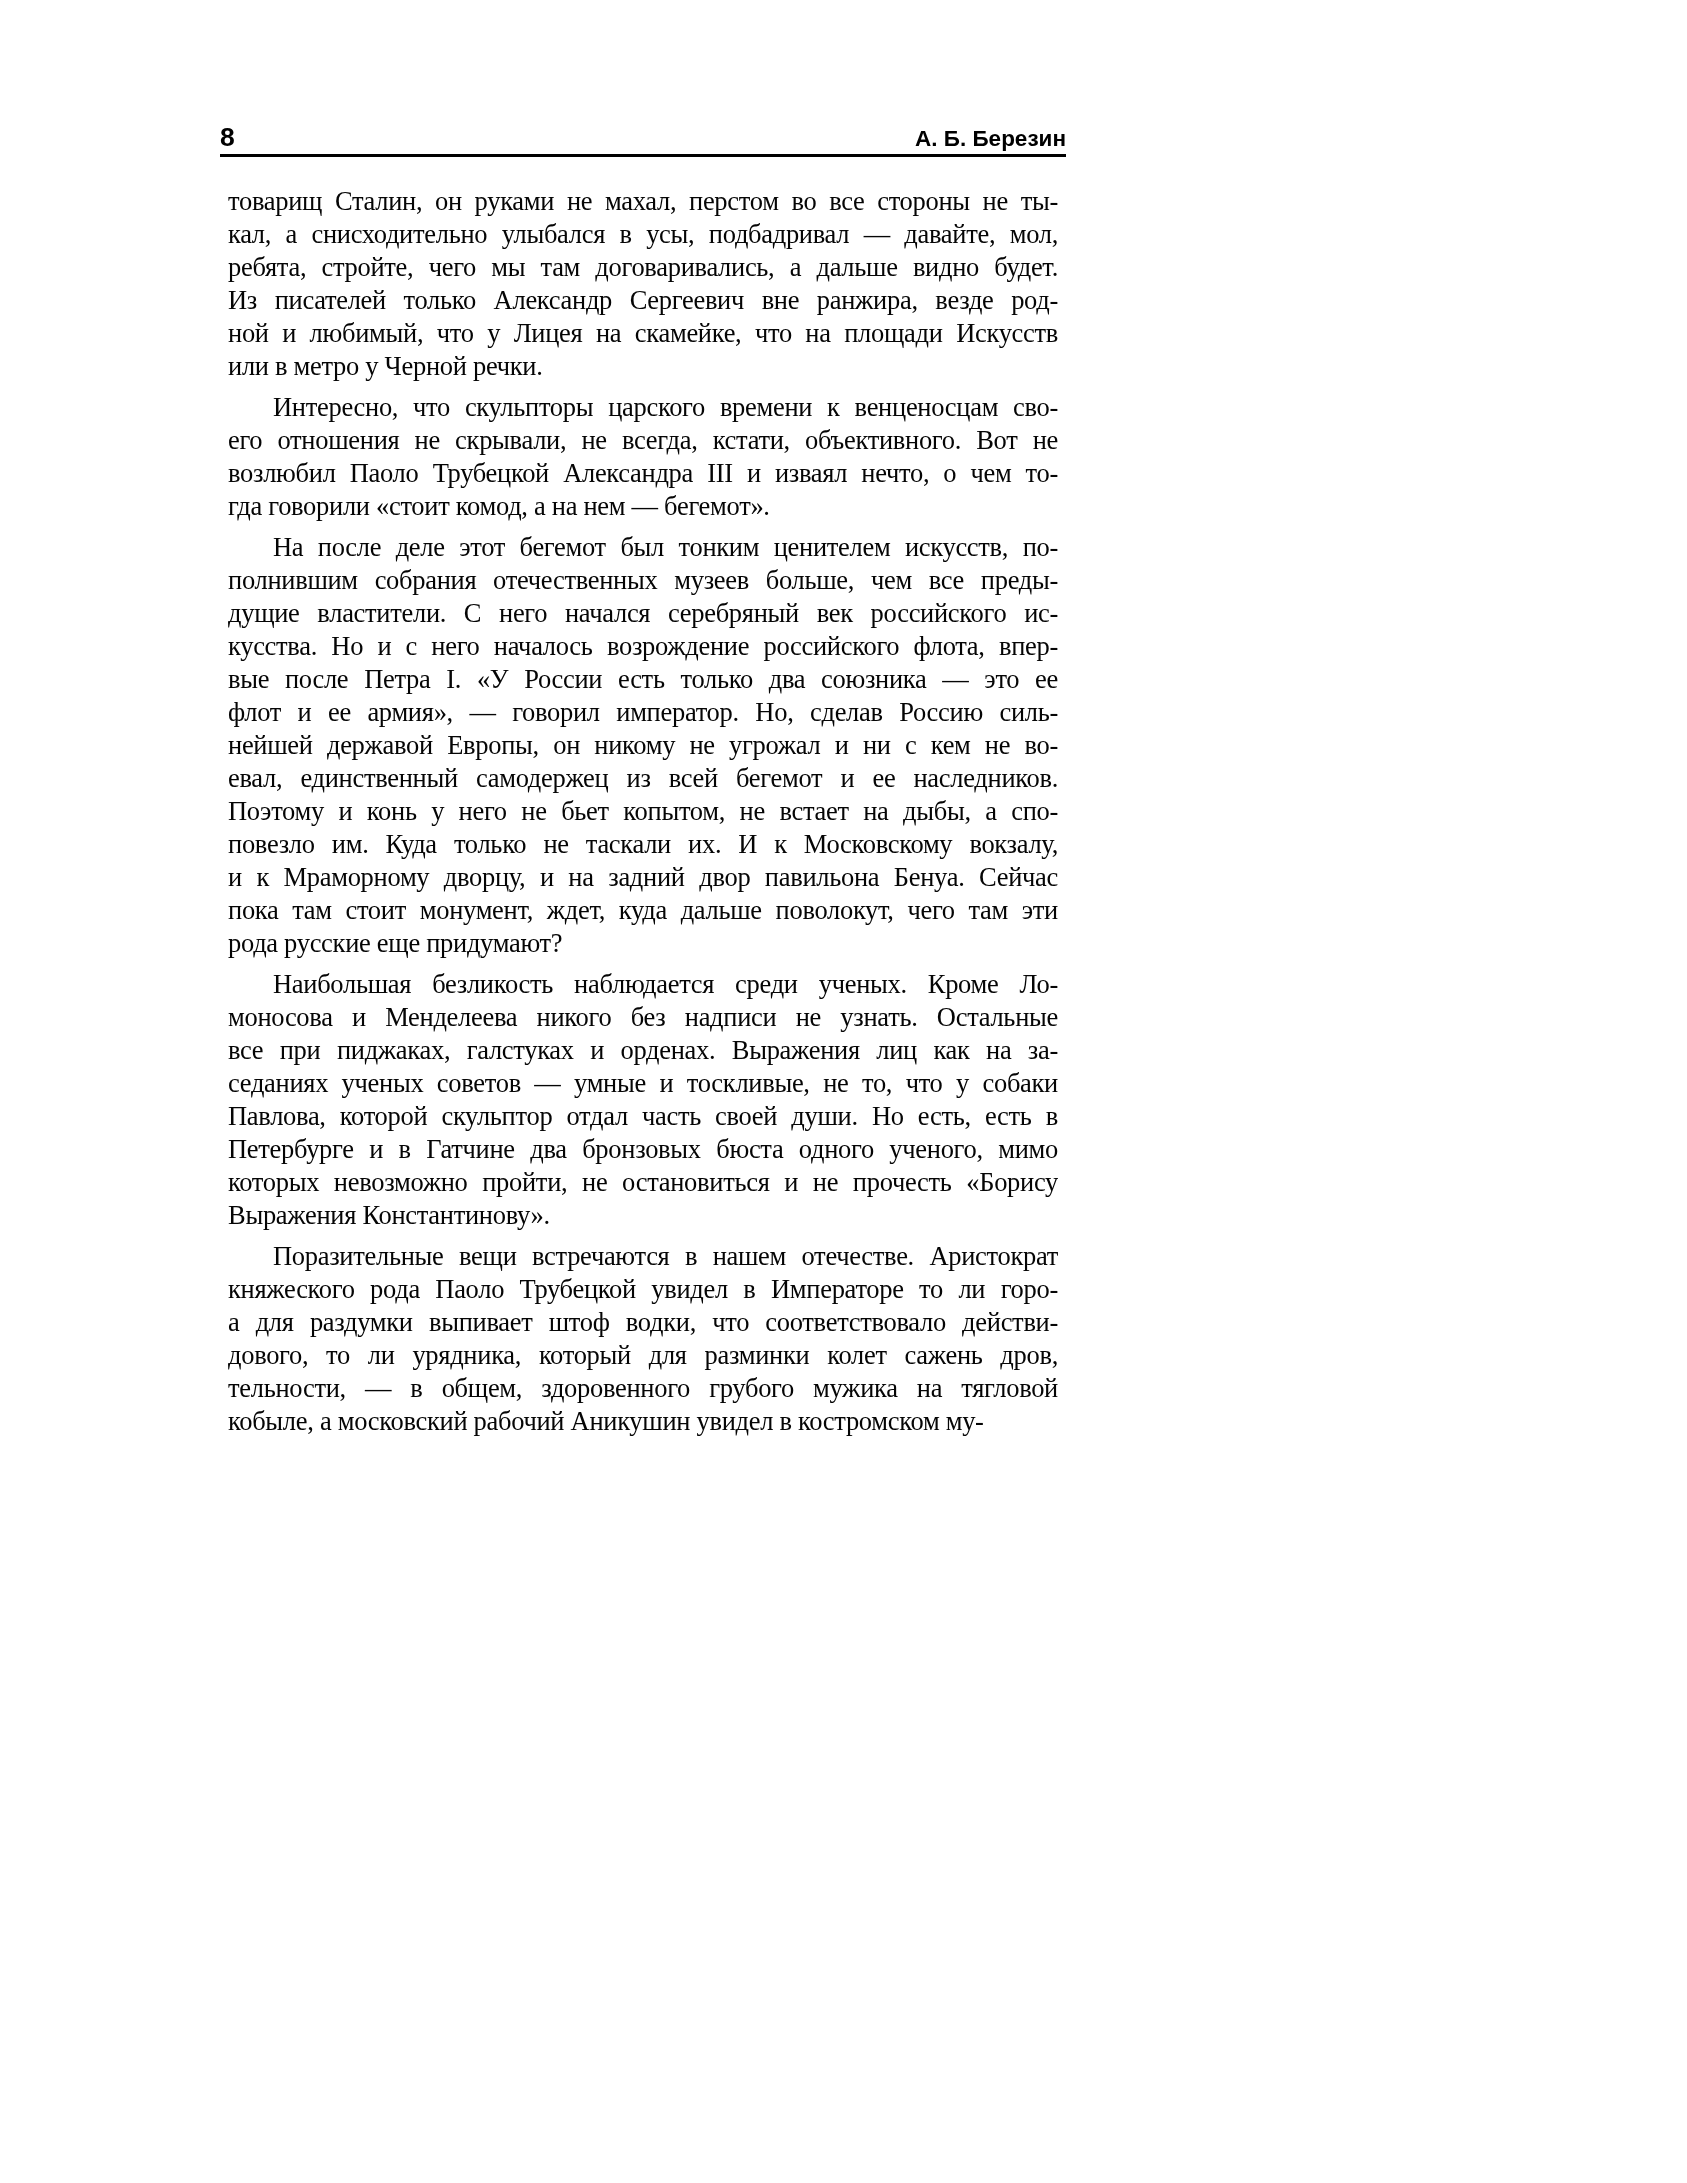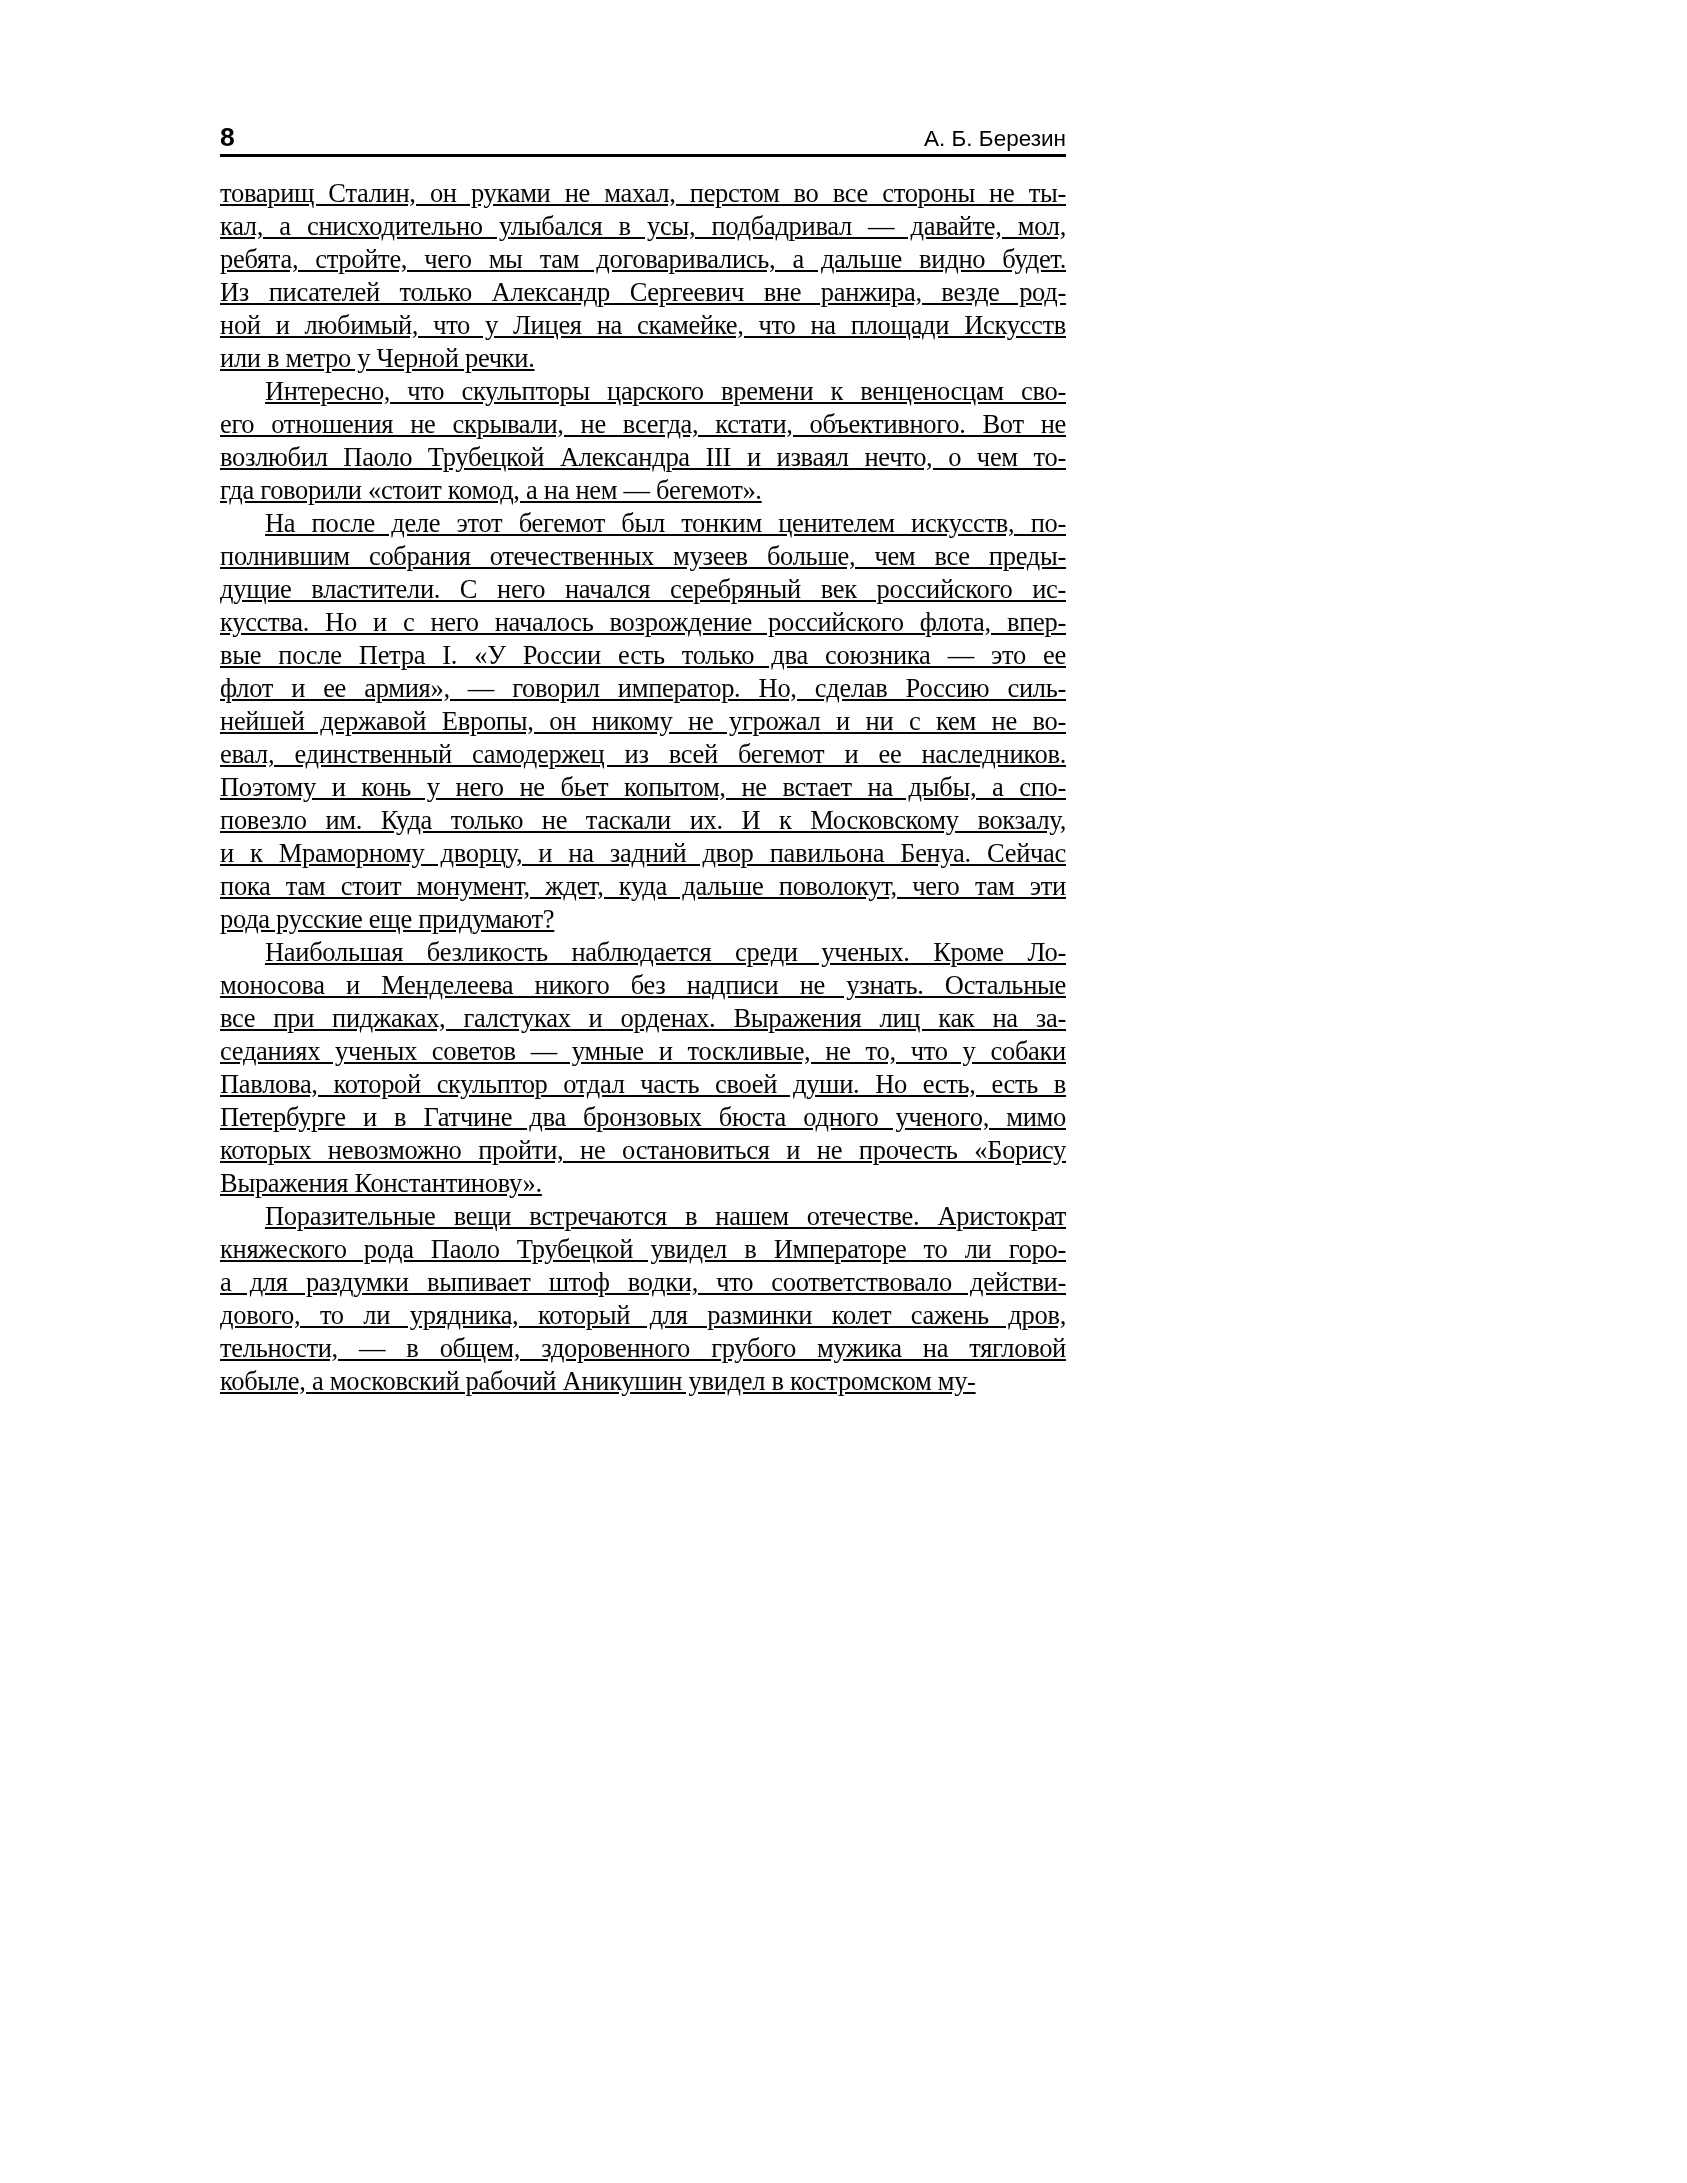--- a/index.html
+++ b/index.html
@@ -27,41 +27,41 @@
     align-items: baseline;
     font-family: "Liberation Sans", sans-serif;
   }
   .pagenum {
     font-size: 26.5px;
     font-weight: 700;
     letter-spacing: 0;
   }
   .runhead {
     font-size: 22.5px;
-    font-weight: 400;
+    font-weight: 700;
   }
   .rule {
     position: absolute;
     left: 220px;
     top: 154px;
     width: 846px;
     height: 3.3px;
     background: #000000;
   }
   .body-text {
     position: absolute;
     left: 220px;
     top: 177px;
     width: 846px;
     font-family: "Liberation Serif", serif;
     font-size: 26.5px;
     color: #050505;
     letter-spacing: -0.3px;
   }
-  .paragraph { margin: 0; text-decoration: underline; }
+  .paragraph { margin: 8px; }
   .line {
     height: 33px;
     line-height: 33px;
     overflow: hidden;
     text-align: justify;
     text-align-last: justify;
   }
   .line.last {
     text-align-last: left;
   }

